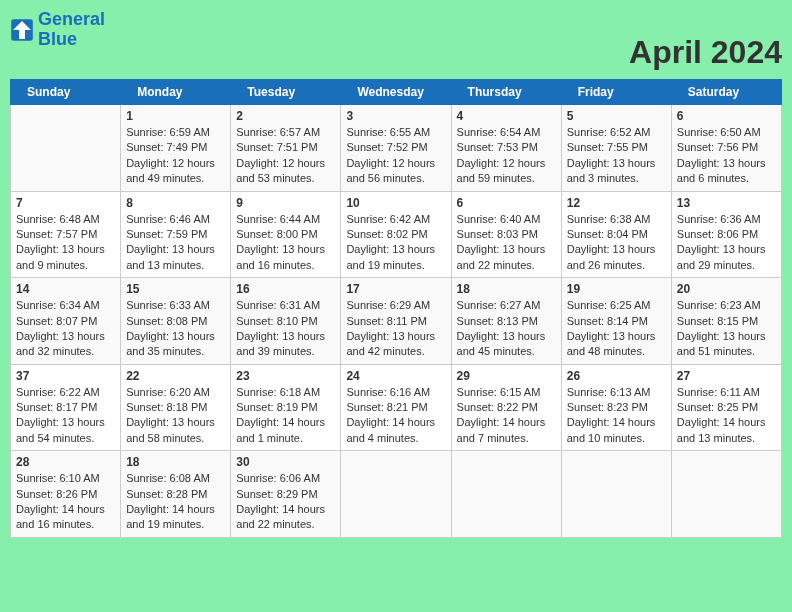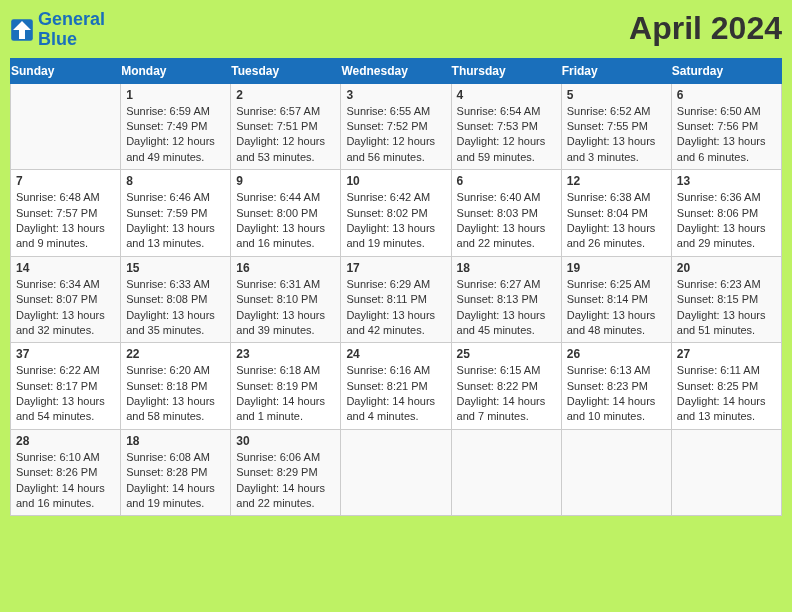--- a/index.html
+++ b/index.html
@@ -5,21 +5,21 @@
     * { box-sizing: border-box; margin: 0; padding: 0; }
     body {
       font-family: Arial, sans-serif;
       background: #fff;
       width: 792px;
       min-height: 612px;
     }
     .page {
       width: 792px;
       min-height: 612px;
-      background: #bef264;
+      background: #86efac;
       padding: 10px;
     }
     .header {
       display: flex;
       justify-content: space-between;
       align-items: flex-start;
       margin-bottom: 8px;
     }
     .logo {
       display: flex;
@@ -34,40 +34,41 @@
     .logo-text span {
       color: #1a6fbb;
     }
     .logo-icon {
       width: 24px;
       height: 24px;
       margin-right: 4px;
     }
     .title-block {
       text-align: center;
+      margin-top: 24px;
     }
     .month-title {
       font-size: 32px;
       font-weight: bold;
       color: #333;
     }
     .location {
       font-size: 14px;
       color: #555;
     }
     .calendar-table {
       width: 100%;
       border-collapse: collapse;
       font-size: 11px;
     }
     .calendar-table thead tr th {
       background: #1a6fbb;
       color: #fff;
       text-align: left;
-      padding: 5px 0;
+      padding: 5px 16px;
       font-size: 12px;
       font-weight: bold;
       border: 1px solid #1a6fbb;
     }
     .calendar-table tbody tr td {
       border: 1px solid #ccc;
       vertical-align: top;
       padding: 4px 5px;
       width: calc(100% / 7);
       min-height: 70px;
@@ -222,21 +223,21 @@
           </td>
           <td>
             <div class="day-num">23</div>
             <div class="day-info">Sunrise: 6:18 AM<br>Sunset: 8:19 PM<br>Daylight: 14 hours and 1 minute.</div>
           </td>
           <td>
             <div class="day-num">24</div>
             <div class="day-info">Sunrise: 6:16 AM<br>Sunset: 8:21 PM<br>Daylight: 14 hours and 4 minutes.</div>
           </td>
           <td>
-            <div class="day-num">25</div>
+            <div class="day-num">29</div>
             <div class="day-info">Sunrise: 6:15 AM<br>Sunset: 8:22 PM<br>Daylight: 14 hours and 7 minutes.</div>
           </td>
           <td>
             <div class="day-num">26</div>
             <div class="day-info">Sunrise: 6:13 AM<br>Sunset: 8:23 PM<br>Daylight: 14 hours and 10 minutes.</div>
           </td>
           <td>
             <div class="day-num">27</div>
             <div class="day-info">Sunrise: 6:11 AM<br>Sunset: 8:25 PM<br>Daylight: 14 hours and 13 minutes.</div>
           </td>

